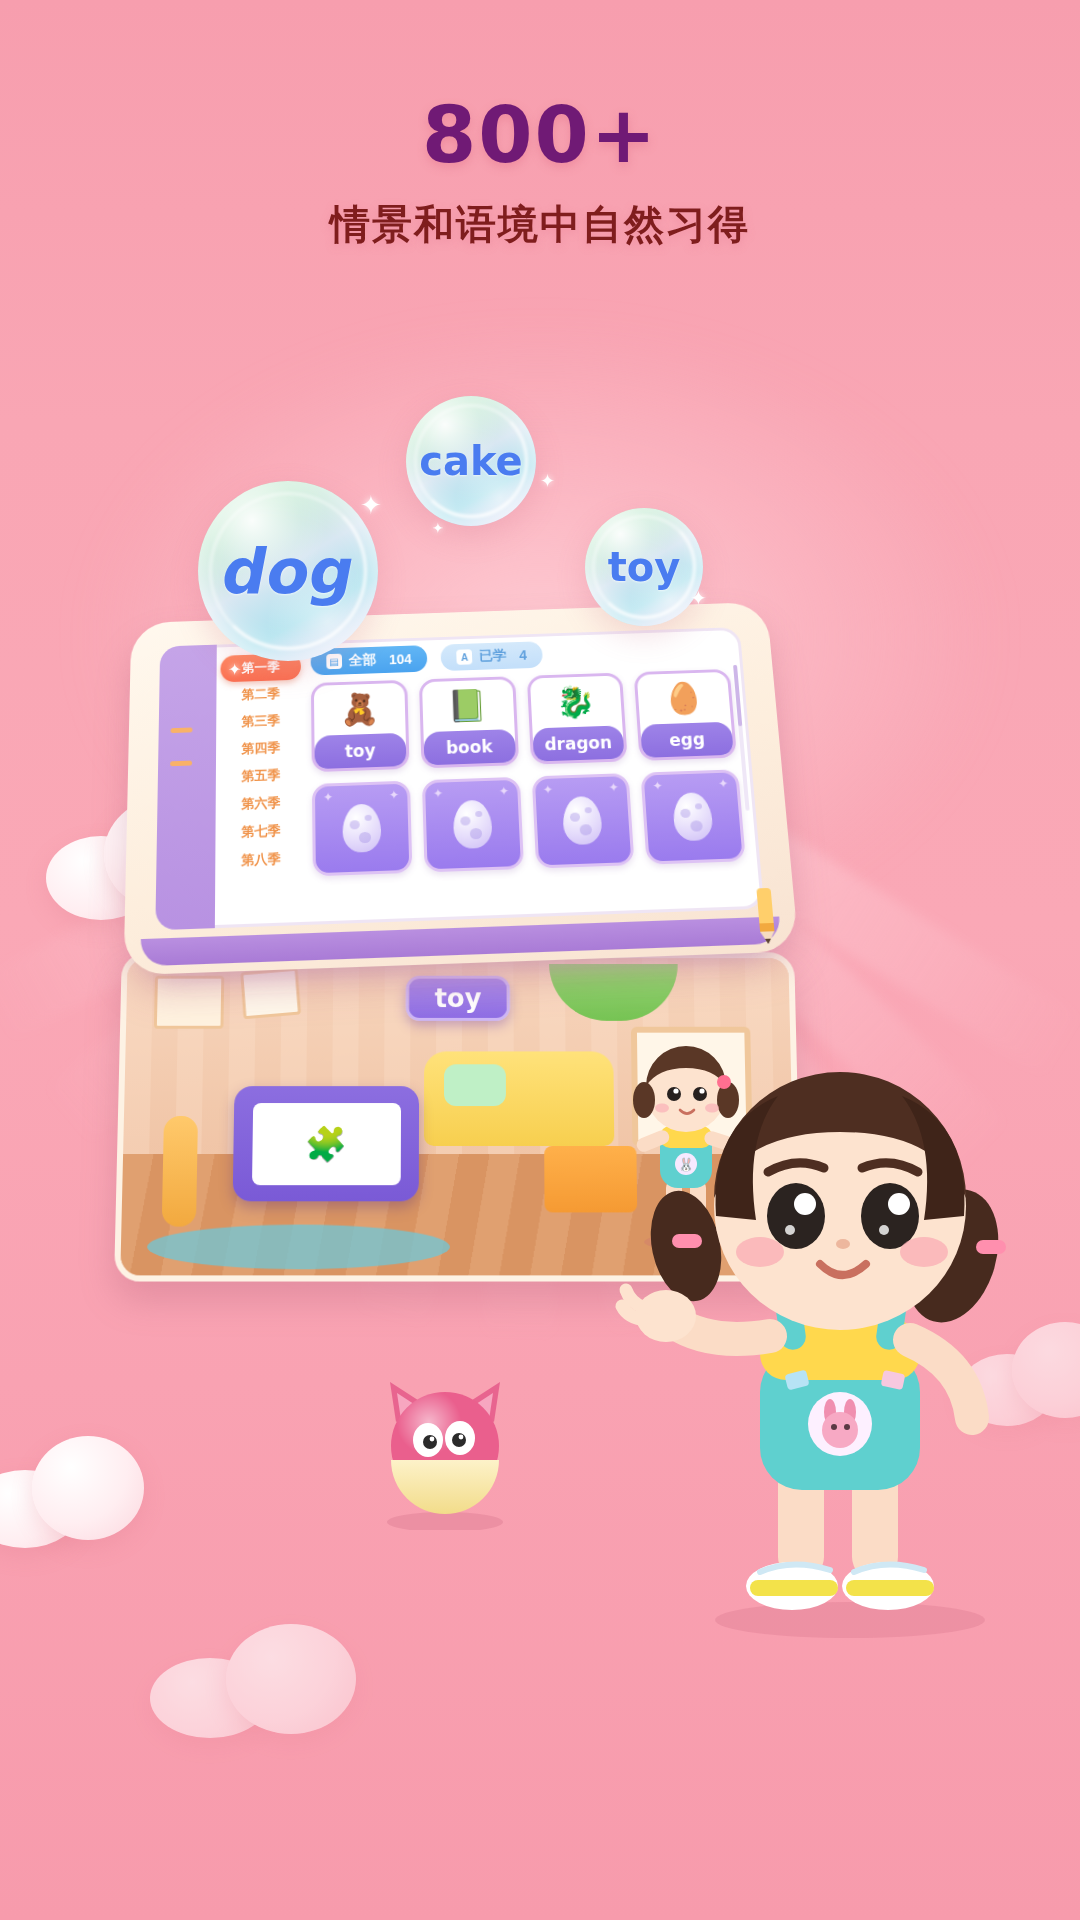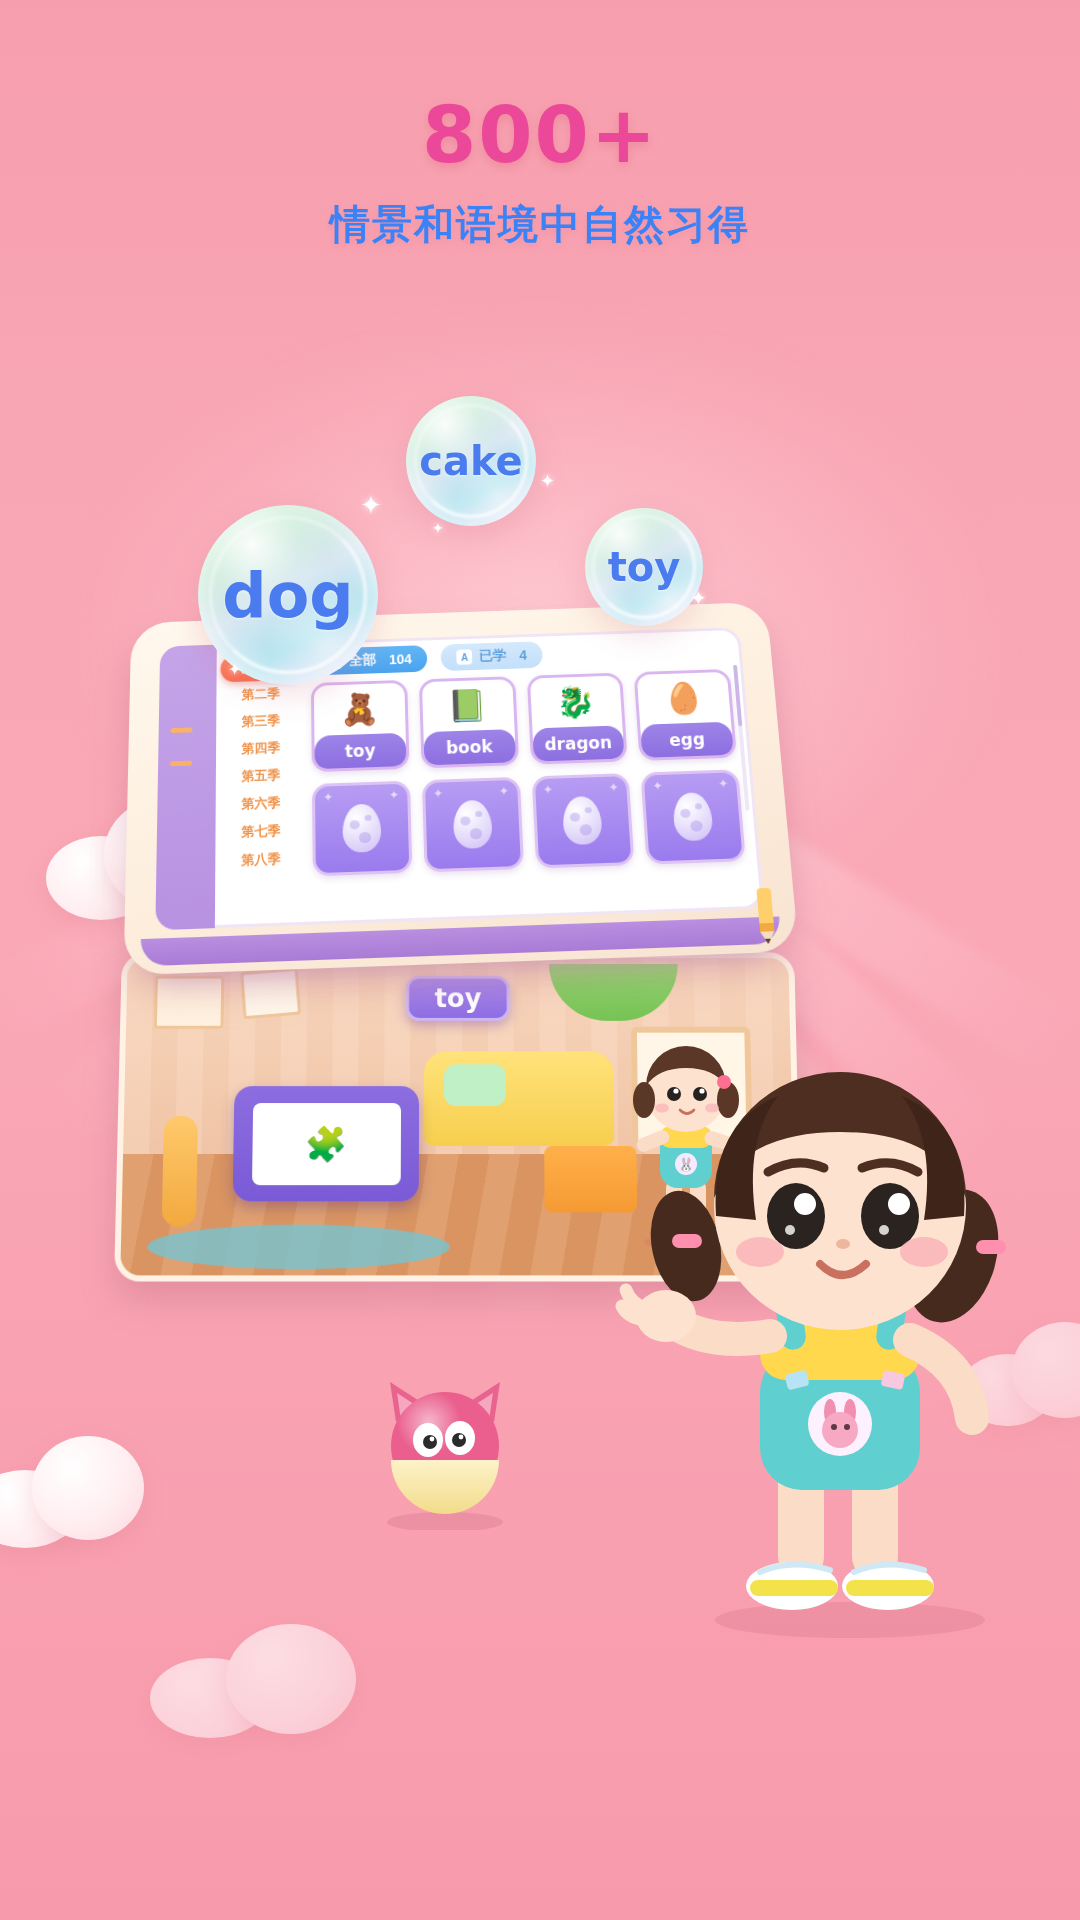--- a/index.html
+++ b/index.html
@@ -39,34 +39,34 @@
   .cloud { position: absolute; pointer-events: none; }
   .cloud b {
     position: absolute; display: block; border-radius: 50%;
     background: radial-gradient(circle at 35% 30%, #ffffff 0%, #ffeef1 55%, #fbd6dd 100%);
     box-shadow: 0 8px 22px rgba(214,110,130,.18);
   }
 
   
   .header { position: absolute; left: 0; right: 0; top: 96px; text-align: center; z-index: 30; }
   .h-num {
-    font-size: 78px; line-height: 1; font-weight: 700; color: #ec4899;
+    font-size: 78px; line-height: 1; font-weight: 700; color: #701a75;
     letter-spacing: 2px;
     text-shadow: 0 4px 10px rgba(226,116,138,.45);
     font-family: "DejaVu Sans", sans-serif;
   }
   .h-main {
     margin-top: 28px;
     font-size: 70px; line-height: 1.05; font-weight: 700; color: #fff;
     letter-spacing: 3px;
     text-shadow: 0 5px 12px rgba(226,116,138,.45);
   }
   .h-sub {
     margin-top: 26px;
-    font-size: 40px; line-height: 1.2; font-weight: 600; color: #3b82f6;
+    font-size: 40px; line-height: 1.2; font-weight: 600; color: #7f1d1d;
     letter-spacing: 2px;
     text-shadow: 0 3px 8px rgba(226,116,138,.35);
   }
 
   
   .bubble {
     position: absolute; border-radius: 50%;
     display: flex; align-items: center; justify-content: center;
     z-index: 40;
     background:
@@ -86,21 +86,21 @@
     border-bottom-color: rgba(255,255,255,.9);
     border-right-color: rgba(255,255,255,.8);
     filter: blur(1.5px);
   }
   .bubble span {
     position: relative; z-index: 2;
     color: #4a7cf0; font-weight: 700;
     font-family: "DejaVu Sans", sans-serif;
     text-shadow: 0 1px 2px rgba(255,255,255,.6);
   }
-  #bubble-dog { left: 198px; top: 505px; width: 180px; height: 180px; }
+  #bubble-dog { left: 198px; top: 481px; width: 180px; height: 180px; font-style: italic; }
   #bubble-dog span { font-size: 62px; }
   #bubble-cake { left: 406px; top: 396px; width: 130px; height: 130px; }
   #bubble-cake span { font-size: 40px; }
   #bubble-toy { left: 585px; top: 508px; width: 118px; height: 118px; }
   #bubble-toy span { font-size: 40px; }
   .sparkle { position: absolute; color: #fff; z-index: 41; pointer-events:none;
              text-shadow: 0 0 6px rgba(255,255,255,.9); }
 
   
   .device {

